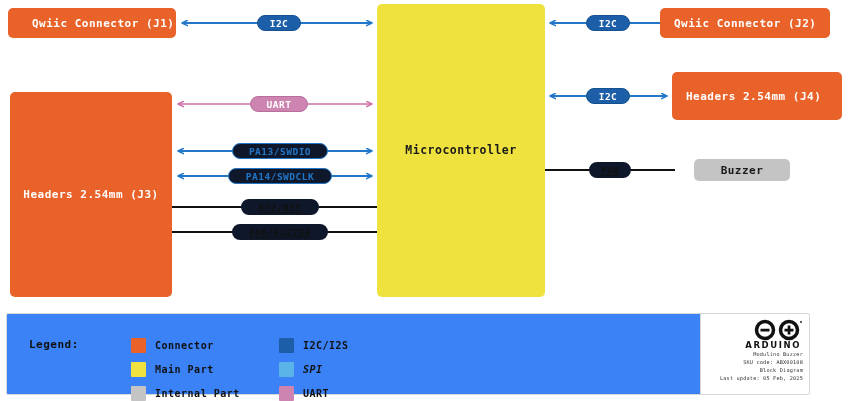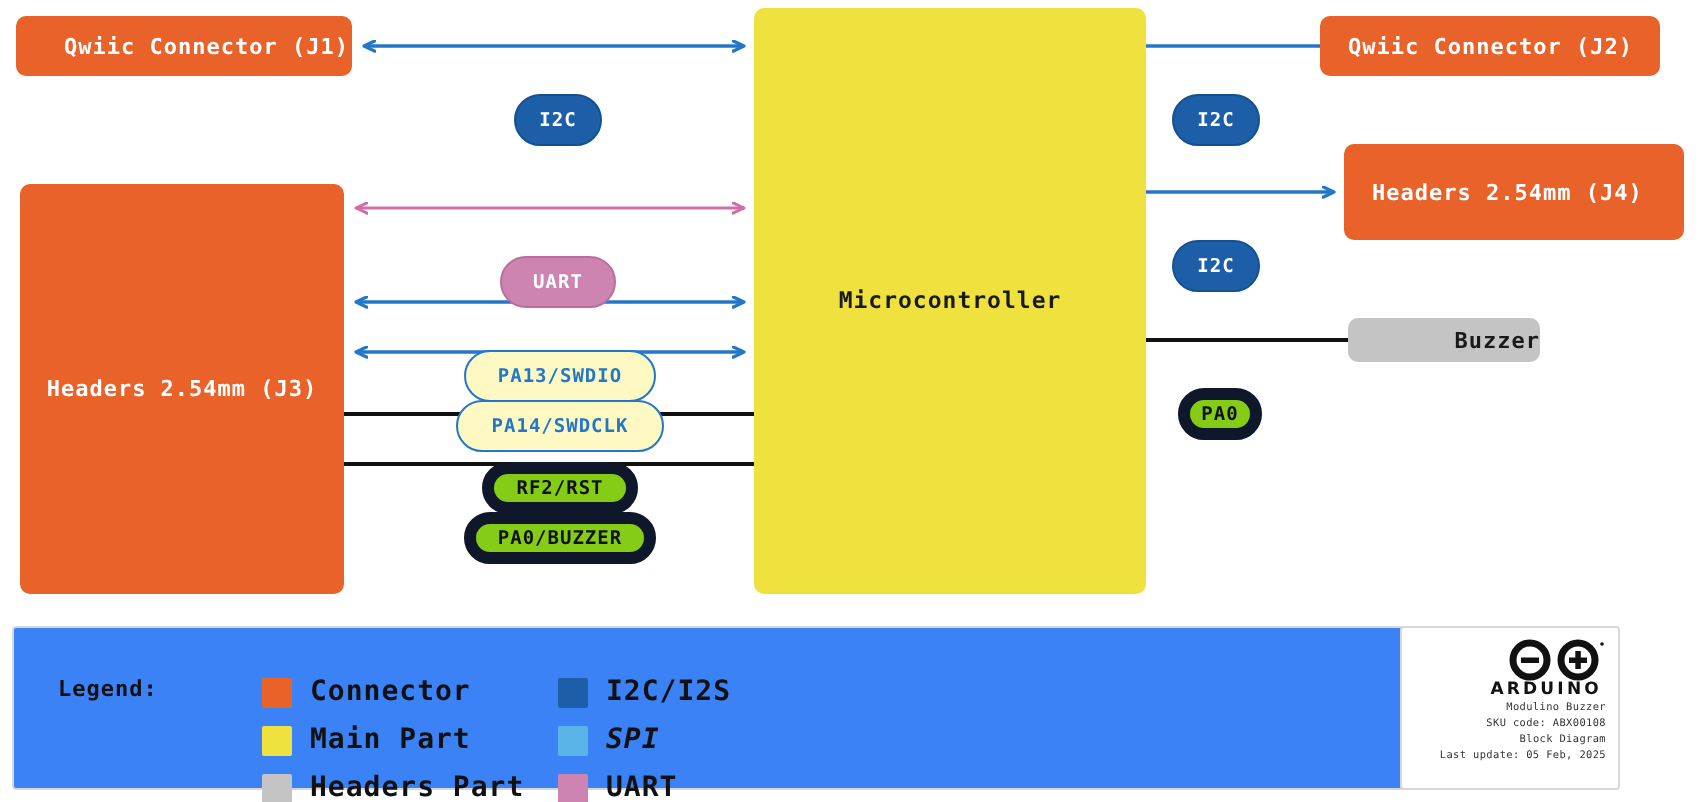--- a/index.html
+++ b/index.html
@@ -42,59 +42,60 @@
     color: #1a1a1a;
     font-size: 11.5px;
     justify-content: center;
     text-align: center;
     line-height: 1.5;
   }
   .blk.internal {
     background: #C4C4C4;
     color: #1a1a1a;
     font-size: 11px;
-    justify-content: flex-end;
+    justify-content: center;
+    margin-left: 20px;
   }
 
   
   .pill {
     position: absolute;
     box-sizing: border-box;
     display: flex;
     align-items: center;
     justify-content: center;
     border-radius: 999px;
     font-family: "DejaVu Sans Mono", "Liberation Mono", monospace;
     font-weight: bold;
     font-size: 9.5px;
     letter-spacing: 0.5px;
     white-space: nowrap;
-    height: 26px;
+    height: 16px;
     z-index: 20;
-    margin-top: 32px;
   }
   .pill.i2c {
     background: #1C5FA8;
     border: 1.5px solid #15518f;
     color: #ffffff;
   }
   .pill.uart {
     background: #CE84B0;
     border: 1.5px solid #b96f9c;
     color: #ffffff;
   }
   .pill.spi-out {
-    background: #fef9c3;
+    background: #0f172a;
     border: 1.8px solid #2277C8;
     color: #2277C8;
   }
   .pill.serial {
     background: #84cc16;
-    border: 6px solid #0f172a;
+    border: 8px solid #0f172a;
     color: #111111;
+    text-decoration: underline;
   }
 
   
   #legend-panel {
     position: absolute;
     left: 6px;
     top: 313px;
     width: 722px;
     height: 82px;
     box-sizing: border-box;
@@ -108,21 +109,21 @@
     top: 24px;
     font-size: 11px;
     font-weight: bold;
     color: #111;
     letter-spacing: 0.5px;
   }
   .lg-item {
     position: absolute;
     display: flex;
     align-items: center;
-    font-size: 14px;
+    font-size: 10px;
     font-weight: bold;
     color: #111;
     letter-spacing: 0.5px;
     white-space: nowrap;
     padding-left: 36px;
   }
   .lg-sw {
     width: 15px;
     height: 15px;
     margin-right: 9px;
@@ -229,21 +230,21 @@
 </svg>
 
 <div class="blk connector" style="left:8px; top:8px; width:168px; height:30px;padding-left:24px;">
   <span>Qwiic Connector (J1)</span>
 </div>
 
 <div class="blk connector" style="left:10px; top:92px; width:162px; height:205px; padding-left:0; justify-content:center;">
   <span>Headers 2.54mm (J3)</span>
 </div>
 
-<div class="blk mainpart" style="left:377px; top:4px; width:196px; height:293px; flex-direction:column;">
+<div class="blk mainpart" style="left:377px; top:4px; width:168px; height:293px; flex-direction:column;">
   <span>Microcontroller</span>
 </div>
 
 <div class="blk connector" style="left:660px; top:8px; width:170px; height:30px;">
   <span>Qwiic Connector (J2)</span>
 </div>
 
 <div class="blk connector" style="left:672px; top:72px; width:170px; height:48px;">
   <span>Headers 2.54mm (J4)</span>
 </div>
@@ -294,21 +295,21 @@
   <div class="lg-item" style="left:88px; top:24px;">
     <span class="lg-sw" style="background:#E8622A;"></span>
     <span>Connector</span>
   </div>
   <div class="lg-item" style="left:88px; top:48px;">
     <span class="lg-sw" style="background:#EFE23F;"></span>
     <span>Main Part</span>
   </div>
   <div class="lg-item" style="left:88px; top:72px;">
     <span class="lg-sw" style="background:#C4C4C4;"></span>
-    <span>Headers Part</span>
+    <span>Internal Part</span>
   </div>
 
   <div class="lg-item" style="left:236px; top:24px;">
     <span class="lg-sw" style="background:#1C5FA8;"></span>
     <span>I2C/I2S</span>
   </div>
   <div class="lg-item" style="left:236px; top:48px;font-style:italic;">
     <span class="lg-sw" style="background:#5BB4E8;"></span>
     <span>SPI</span>
   </div>

